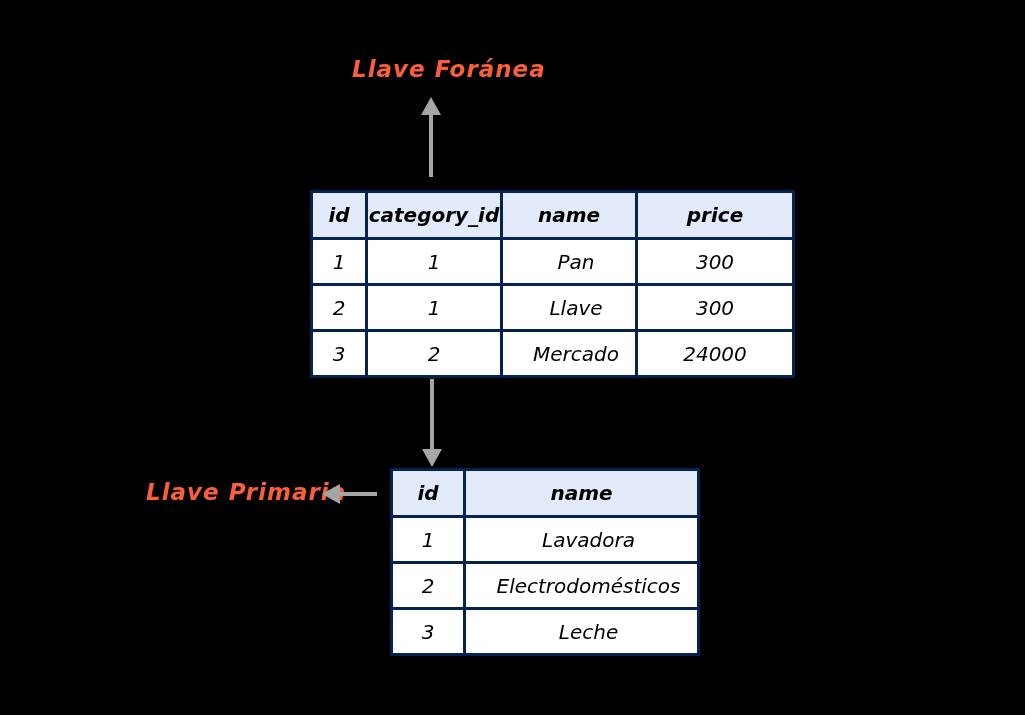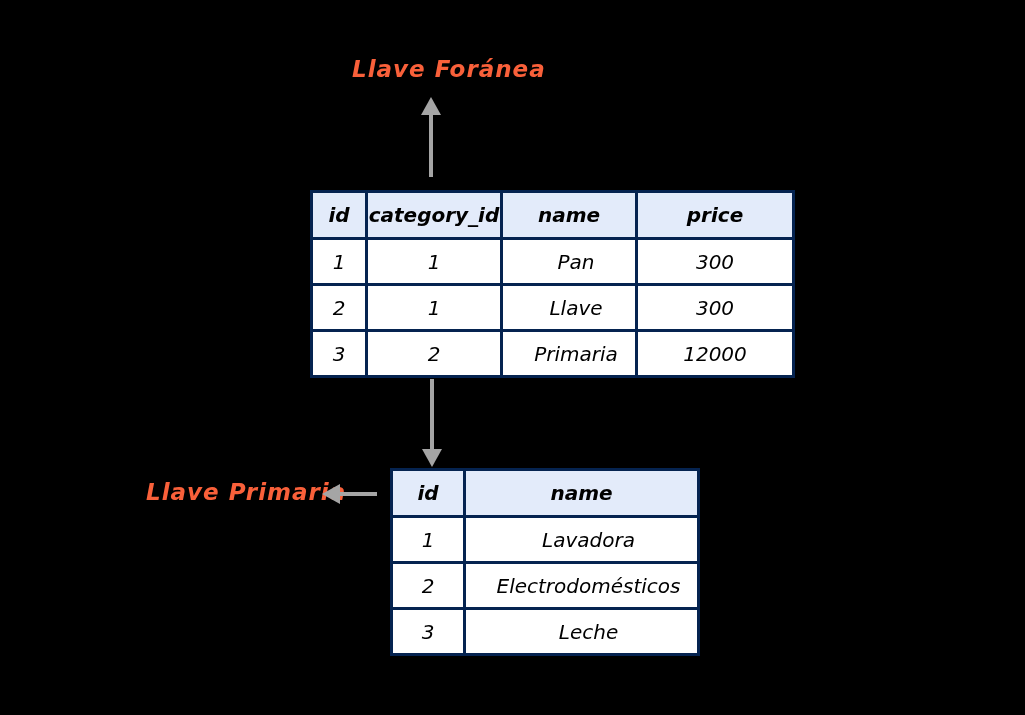--- a/index.html
+++ b/index.html
@@ -114,22 +114,22 @@
       </tr>
       <tr>
         <td>2</td>
         <td>1</td>
         <td class="name-cell">Llave</td>
         <td>300</td>
       </tr>
       <tr>
         <td>3</td>
         <td>2</td>
-        <td class="name-cell">Primaria</td>
-        <td>12000</td>
+        <td class="name-cell">Mercado</td>
+        <td>24000</td>
       </tr>
     </tbody>
   </table>
 
   <table class="db-table" id="categories-table">
     <colgroup>
       <col style="width:73px">
         <col style="width:234px">
     </colgroup>
     <thead>

